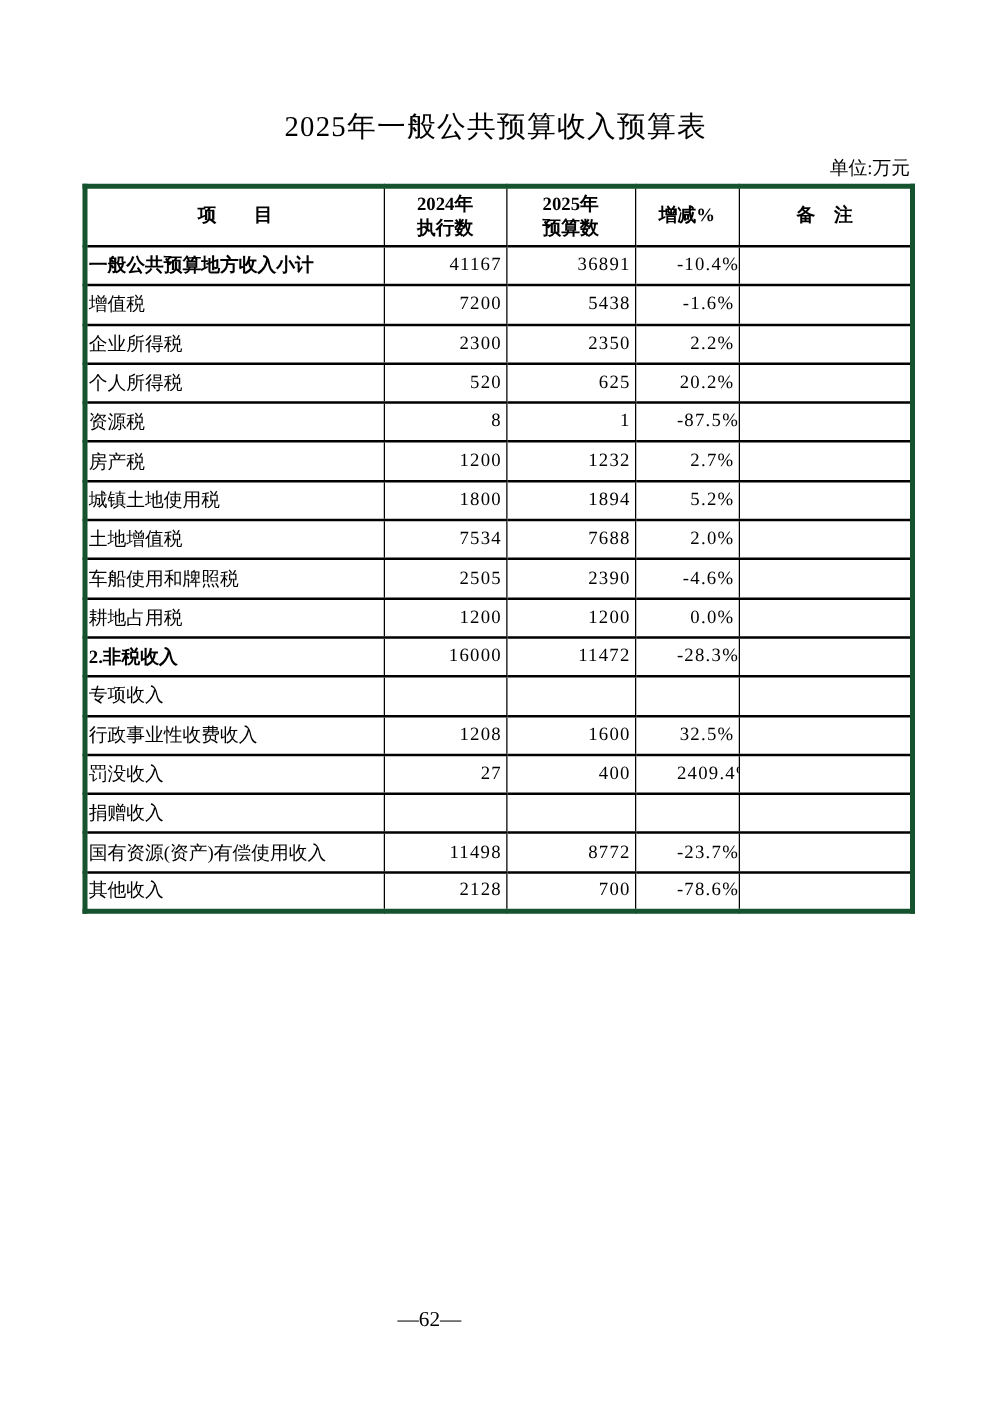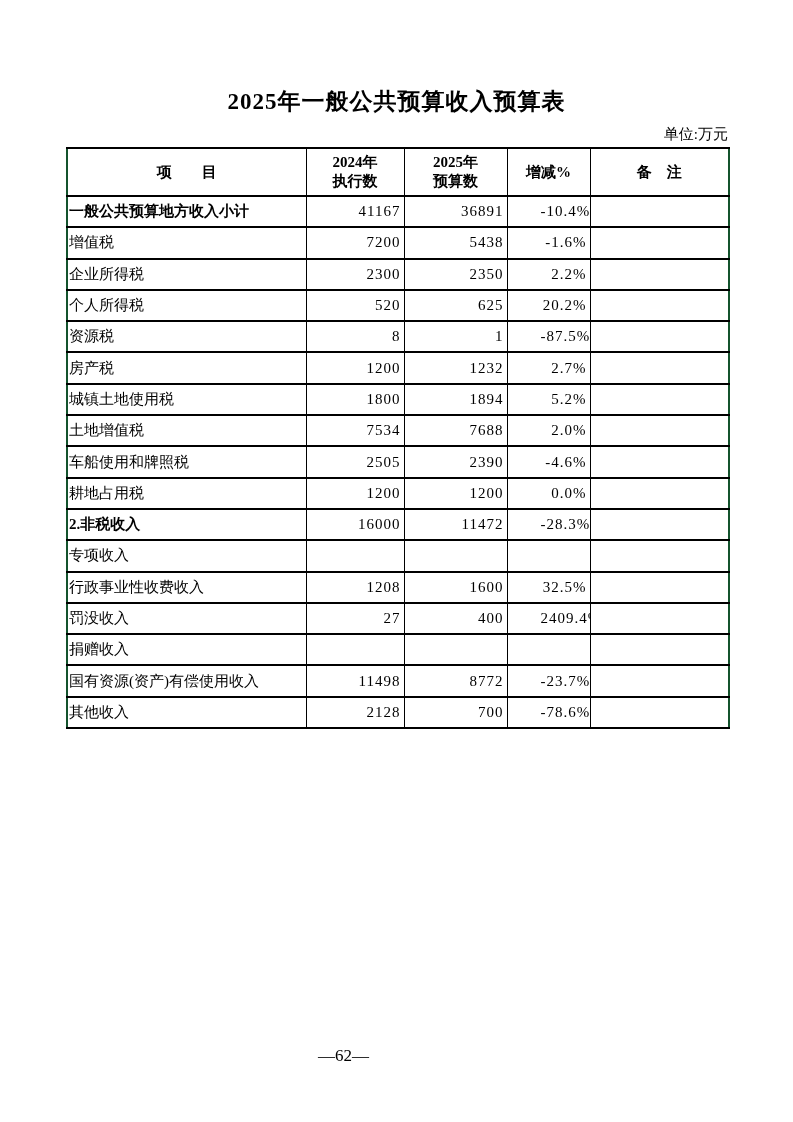--- a/index.html
+++ b/index.html
@@ -16,39 +16,39 @@
     overflow: hidden;
   }
   .doc-title {
     position: absolute;
     top: 86px;
     left: 0;
     width: 793px;
     margin: 0;
     text-align: center;
     font-size: 23px;
-    font-weight: bold;
+    font-weight: normal;
     letter-spacing: 1px;
   }
   .unit-label {
     position: absolute;
     top: 125px;
     left: 66px;
     width: 662px;
     text-align: right;
     font-size: 15px;
   }
   table.budget-table {
     position: absolute;
     top: 147px;
     left: 66px;
     width: 662px;
     border-collapse: collapse;
     table-layout: fixed;
-    border: 2px solid #14532d;
+    border: 4px solid #14532d;
   }
   .budget-table th,
   .budget-table td {
     border-left: 1px solid #000;
     border-right: 1px solid #000;
     border-top: 2px solid #000;
     border-bottom: 2px solid #000;
     padding: 0;
     overflow: hidden;
     white-space: nowrap;

